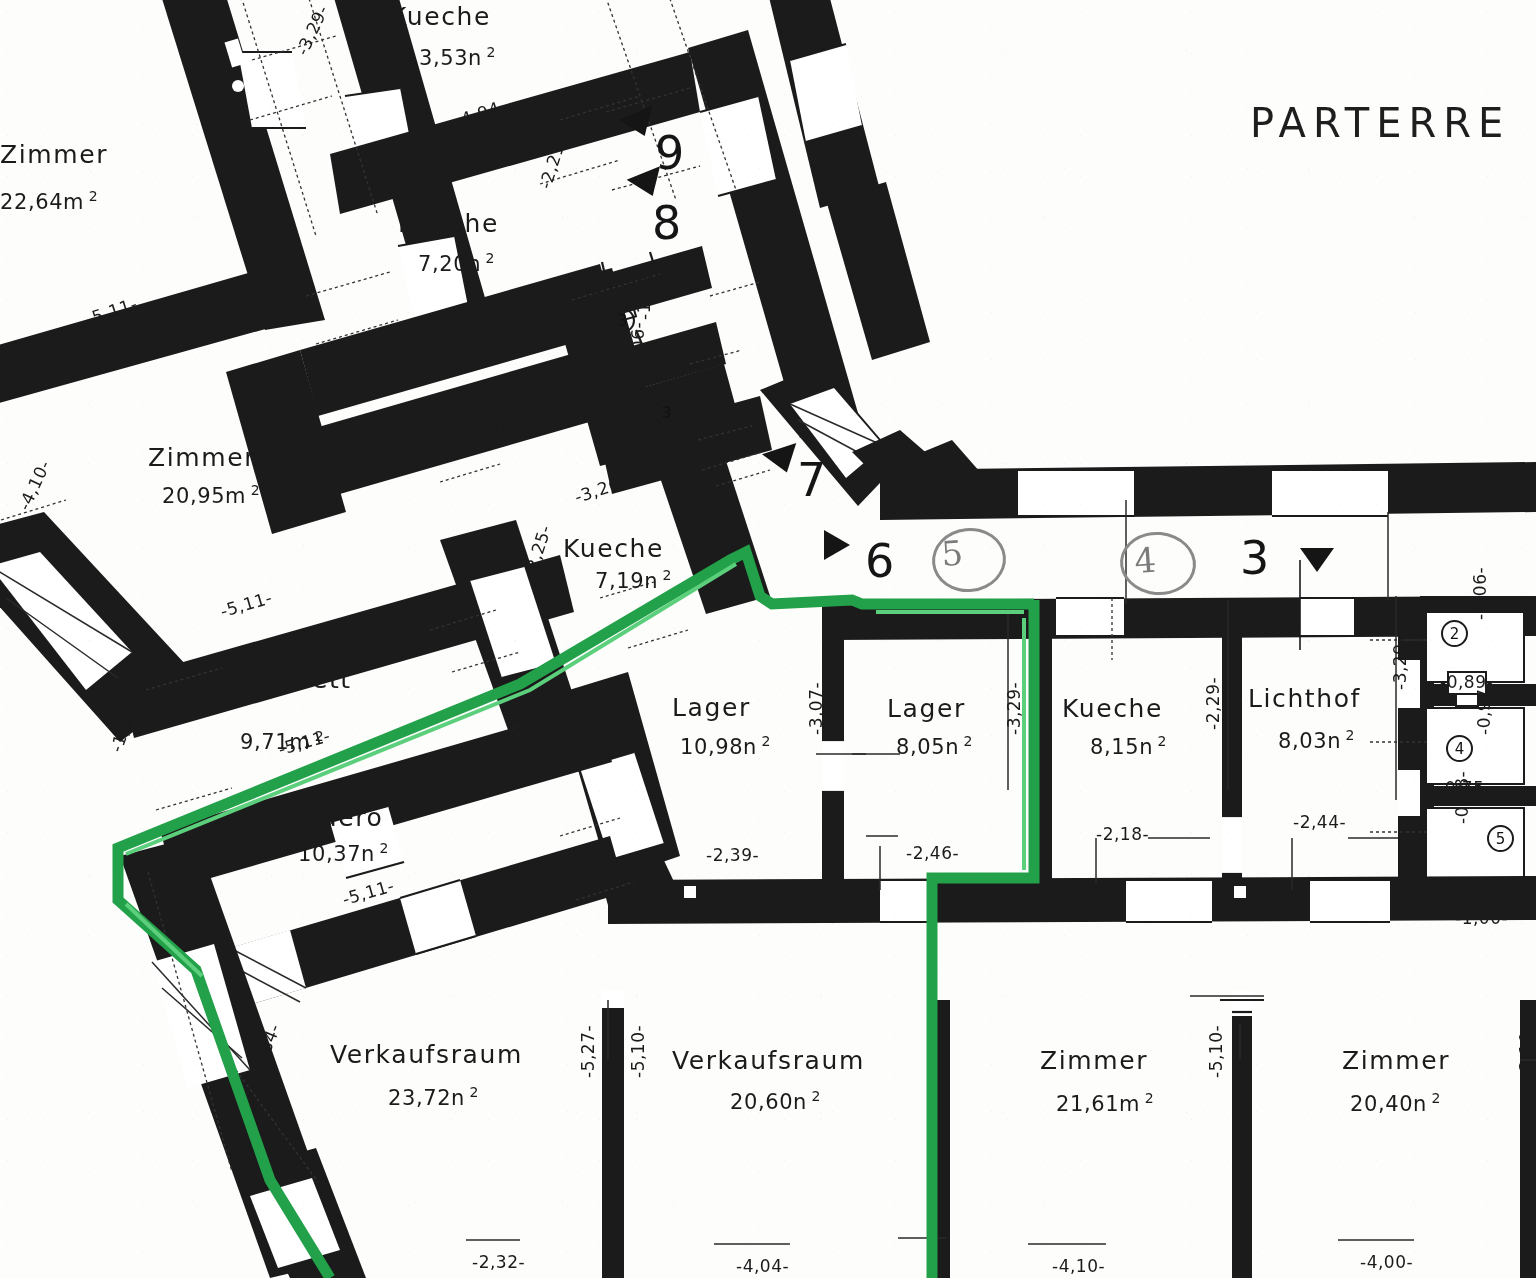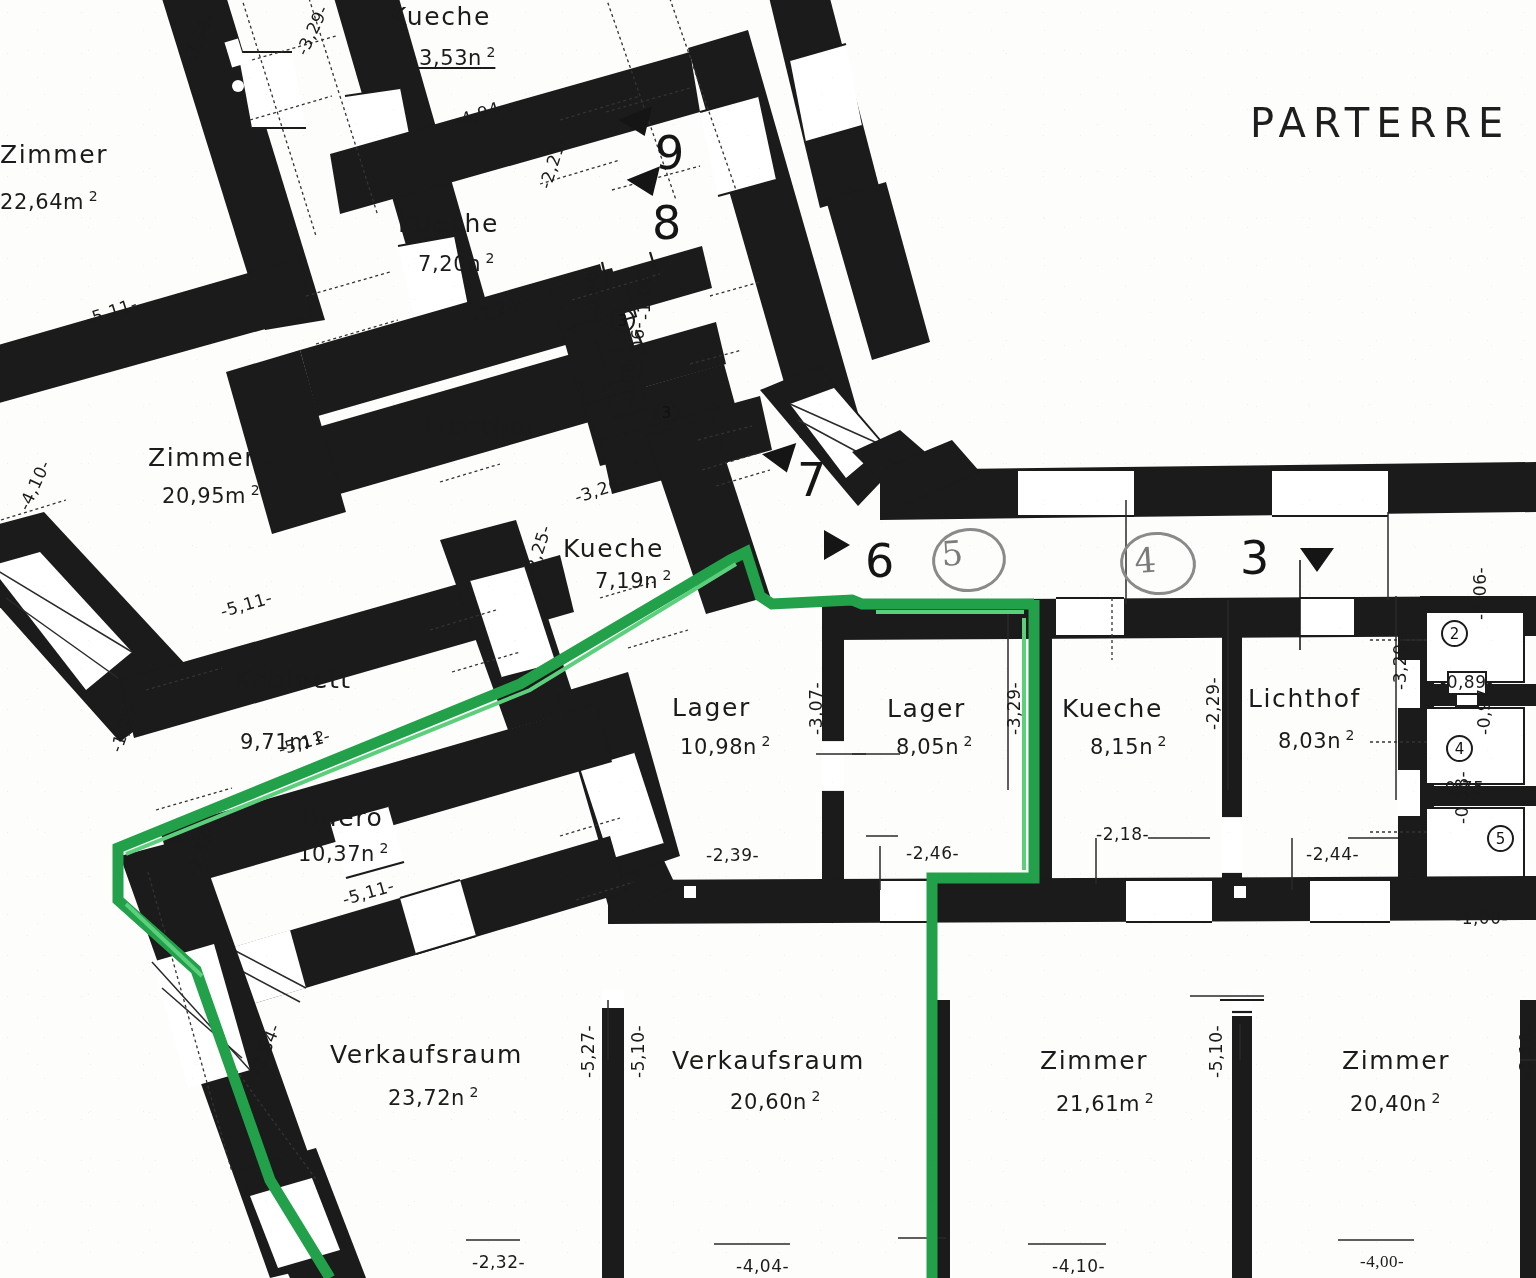--- a/index.html
+++ b/index.html
@@ -325,21 +325,21 @@
     </g>
   </svg>
 
   <div class="grain"></div>
 
   <div id="text-layer">
       <div class="lbl title" style="left: 1250px; top: 100px; transform-origin: left top;">PARTERRE</div>
       <div class="lbl room-name" style="left: 0px; top: 140px; transform-origin: left top;">Zimmer</div>
       <div class="lbl room-area" style="left: 0px; top: 188px; transform-origin: left top; text-align: right;"><span>22,64m</span><span class="sup"> 2</span></div>
       <div class="lbl room-name" style="left: 390px; top: 2px; transform-origin: left top;">Kueche</div>
-      <div class="lbl room-area" style="left: 405px; top: 44px; transform-origin: left top; text-decoration: underline;"><span>13,53n</span><span class="sup"> 2</span></div>
+      <div class="lbl room-area" style="left: 405px; top: 44px; transform-origin: left top;"><span>13,53n</span><span class="sup"> 2</span></div>
       <div class="lbl room-name" style="left: 398px; top: 209px; transform-origin: left top;">Kueche</div>
       <div class="lbl room-area" style="left: 418px; top: 250px; transform-origin: left top;"><span>7,20n</span><span class="sup"> 2</span></div>
       <div class="lbl room-name" style="left: 148px; top: 443px; transform-origin: left top;">Zimmer</div>
       <div class="lbl room-area" style="left: 162px; top: 482px; transform-origin: left top;"><span>20,95m</span><span class="sup"> 2</span></div>
       <div class="lbl room-name" style="left: 424px; top: 412px; transform-origin: left top;">Lichthof</div>
       <div class="lbl room-name" style="left: 563px; top: 534px; transform-origin: left top;">Kueche</div>
       <div class="lbl room-area" style="left: 595px; top: 567px; transform-origin: left top;"><span>7,19n</span><span class="sup"> 2</span></div>
       <div class="lbl room-name" style="left: 214px; top: 665px; transform-origin: left top; margin-left: 20px;">Kabinett</div>
       <div class="lbl room-area" style="left: 240px; top: 728px; transform-origin: left top;"><span>9,71m</span><span class="sup"> 2</span></div>
       <div class="lbl room-name" style="left: 302px; top: 803px; transform-origin: left top;">Buero</div>
@@ -384,30 +384,30 @@
       <div class="lbl dim" style="left: 1440px; top: 672px; transform-origin: left top;">-0,89-</div>
       <div class="lbl dim" style="left: 1474px; top: 735px; transform: rotate(-90deg); transform-origin: left top;">-0,97-</div>
       <div class="lbl dim" style="left: 1438px; top: 778px; transform-origin: left top;">-0,75-</div>
       <div class="lbl dim" style="left: 1452px; top: 824px; transform: rotate(-90deg); transform-origin: left top;">-0,98-</div>
       <div class="lbl dim" style="left: 1455px; top: 860px; transform-origin: left top; margin-top: 48px;">-1,00-</div>
       <div class="lbl dim" style="left: 340px; top: 890px; transform: rotate(-16deg); transform-origin: left top;">-5,11-</div>
       <div class="lbl dim" style="left: 182px; top: 872px; transform: rotate(-70deg); transform-origin: left top;">-2,03-</div>
       <div class="lbl dim" style="left: 706px; top: 845px; transform-origin: left top;">-2,39-</div>
       <div class="lbl dim" style="left: 906px; top: 843px; transform-origin: left top;">-2,46-</div>
       <div class="lbl dim" style="left: 1096px; top: 824px; transform-origin: left top;">-2,18-</div>
-      <div class="lbl dim" style="left: 1293px; top: 844px; transform-origin: left top; margin-left: 13px;">-2,44-</div>
+      <div class="lbl dim" style="left: 1293px; top: 812px; transform-origin: left top;">-2,44-</div>
       <div class="lbl dim" style="left: 246px; top: 1070px; transform: rotate(-68deg); transform-origin: left top;">-2,84-</div>
       <div class="lbl dim" style="left: 578px; top: 1078px; transform: rotate(-90deg); transform-origin: left top;">-5,27-</div>
       <div class="lbl dim" style="left: 628px; top: 1078px; transform: rotate(-90deg); transform-origin: left top;">-5,10-</div>
       <div class="lbl dim" style="left: 1206px; top: 1078px; transform: rotate(-90deg); transform-origin: left top;">-5,10-</div>
       <div class="lbl dim" style="left: 1516px; top: 1078px; transform: rotate(-90deg); transform-origin: left top;">-3,10-</div>
       <div class="lbl dim" style="left: 472px; top: 1252px; transform-origin: left top;">-2,32-</div>
       <div class="lbl dim" style="left: 736px; top: 1256px; transform-origin: left top;">-4,04-</div>
       <div class="lbl dim" style="left: 1052px; top: 1256px; transform-origin: left top;">-4,10-</div>
-      <div class="lbl dim" style="left: 1360px; top: 1252px; transform-origin: left top; font-family: Liberation Serif, serif;">-4,00-</div>
+      <div class="lbl dim" style="left: 1360px; top: 1252px; transform-origin: left top;">-4,00-</div>
       <div class="lbl marker-num" style="left: 655px; top: 126px; transform-origin: left top;">9</div>
       <div style="position: absolute; left: 622px; top: 112px; width: 0px; height: 0px; border-left: 18px solid transparent; border-right: 18px solid transparent; border-bottom: 25px solid rgb(21, 21, 21); transform: rotate(158deg);"></div>
       <div class="lbl marker-num" style="left: 652px; top: 196px; transform-origin: left top;">8</div>
       <div style="position: absolute; left: 630px; top: 172px; width: 0px; height: 0px; border-left: 18px solid transparent; border-right: 18px solid transparent; border-bottom: 25px solid rgb(21, 21, 21); transform: rotate(158deg);"></div>
       <div class="lbl marker-num" style="left: 797px; top: 453px; transform-origin: left top;">7</div>
       <div style="position: absolute; left: 765px; top: 448px; width: 0px; height: 0px; border-left: 18px solid transparent; border-right: 18px solid transparent; border-bottom: 25px solid rgb(21, 21, 21); transform: rotate(162deg);"></div>
       <div class="lbl marker-num" style="left: 865px; top: 534px; transform-origin: left top;">6</div>
       <div style="position: absolute; left: 824px; top: 530px; width: 0px; height: 0px; border-top: 15px solid transparent; border-bottom: 15px solid transparent; border-left: 26px solid rgb(21, 21, 21);"></div>
       <div class="lbl marker-num" style="left: 1240px; top: 531px; transform-origin: left top;">3</div>
       <div style="position: absolute; left: 1300px; top: 548px; width: 0px; height: 0px; border-left: 17px solid transparent; border-right: 17px solid transparent; border-top: 24px solid rgb(21, 21, 21);"></div>

